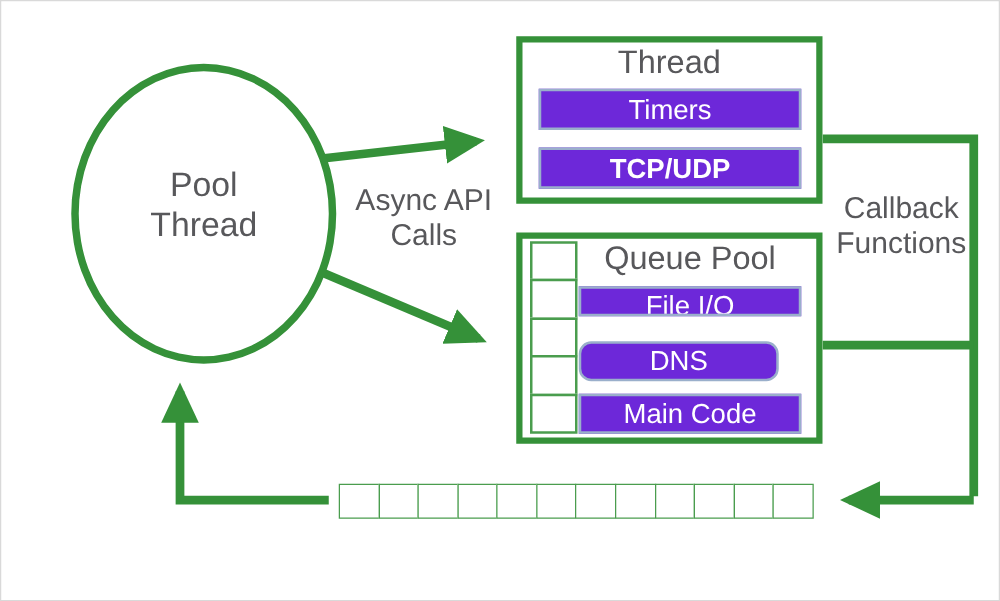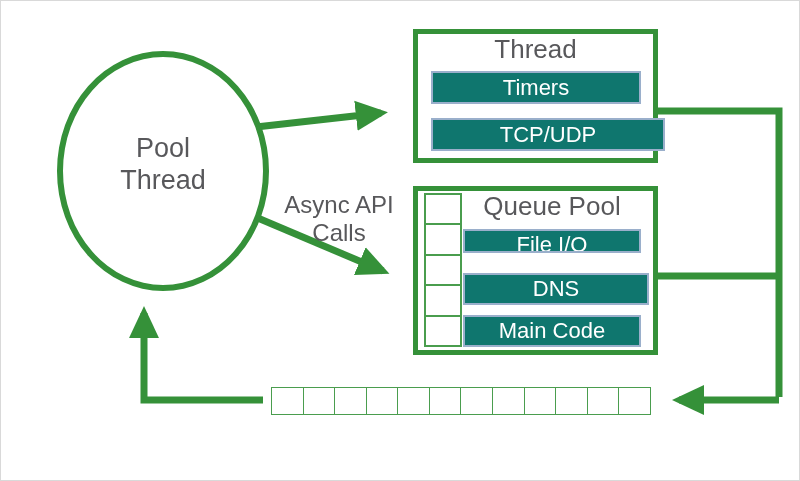--- a/index.html
+++ b/index.html
@@ -51,21 +51,20 @@
     top: 132px;
     width: 212px;
     font-size: 27px;
   }
   
   #async-api-label {
     left: 262px;
     top: 146px;
     width: 152px;
     font-size: 24px;
-    margin-top: 44px;
   }
   
   #callback-functions-label {
     left: 664px;
     top: 152px;
     width: 112px;
     font-size: 24px;
   }
   
   #queue-label {
@@ -104,36 +103,36 @@
     background: #ffffff;
   }
   #threadpool-title {
     left: 446px;
     top: 190px;
     width: 210px;
     font-size: 26px;
   }
   .green-bar {
     position: absolute;
-    background: #0f766e;
+    background: #6d28d9;
     border: 2px solid #9aafcb;
     box-sizing: border-box;
     color: #ffffff;
     font-size: 22px;
     text-align: center;
     line-height: 28px;
     white-space: nowrap;
     overflow: hidden;
   }
   
   #bar-timers  { left: 430px; top: 70px;  width: 210px; height: 33px; line-height: 29px; }
-  #bar-tcpudp  { left: 430px; top: 117px; width: 234px; height: 33px; line-height: 29px; }
+  #bar-tcpudp  { left: 430px; top: 117px; width: 210px; height: 33px; line-height: 29px; font-weight: bold; }
   
   #bar-fileio    { left: 462px; top: 228px; width: 178px; height: 24px; line-height: 28px; }
-  #bar-dns       { left: 462px; top: 272px; width: 186px; height: 32px; line-height: 28px; }
+  #bar-dns       { left: 462px; top: 272px; width: 160px; height: 32px; line-height: 28px; border-radius: 10px; }
   #bar-usercode  { left: 462px; top: 314px; width: 178px; height: 32px; line-height: 28px; }
 
   
   #threadpool-slots {
     position: absolute;
     left: 423px;
     top: 192px;
     width: 38px;
     height: 154px;
     display: flex;
@@ -197,20 +196,22 @@
     <path d="M262,399 L143,399 L143,312" stroke="#359139" stroke-width="7" fill="none" marker-end="url(#arrowhead-up)"></path>
   </svg>
 
   <div id="main-thread-circle"></div>
   <div class="txt" id="main-thread-label">Pool
 Thread</div>
 
   <div class="txt" id="async-api-label">Async API
 Calls</div>
 
+  <div class="txt" id="callback-functions-label">Callback
+Functions</div>
 
   <div id="evented-box"></div>
   <div class="txt" id="evented-title">Thread</div>
   <div class="green-bar" id="bar-timers">Timers</div>
   <div class="green-bar" id="bar-tcpudp">TCP/UDP</div>
 
   <div id="threadpool-box"></div>
   <div id="threadpool-slots">
     <div class="slot"></div>
     <div class="slot"></div>

